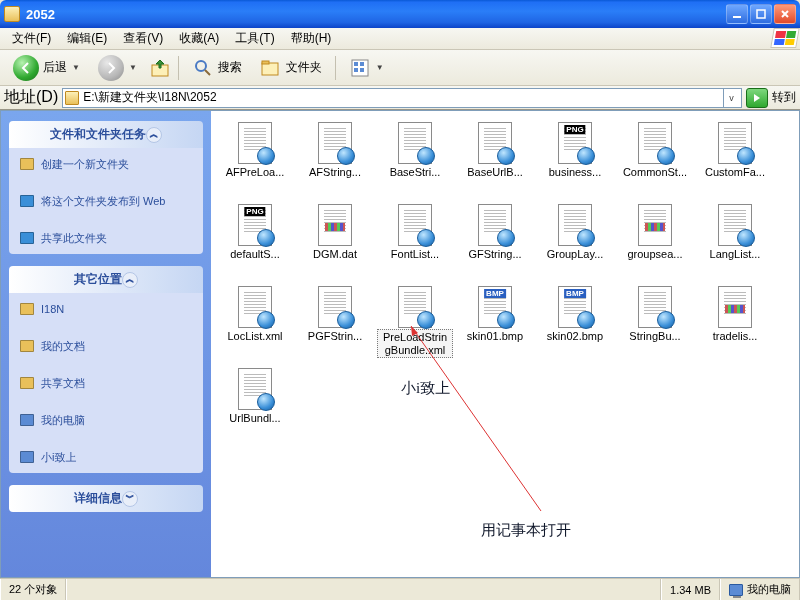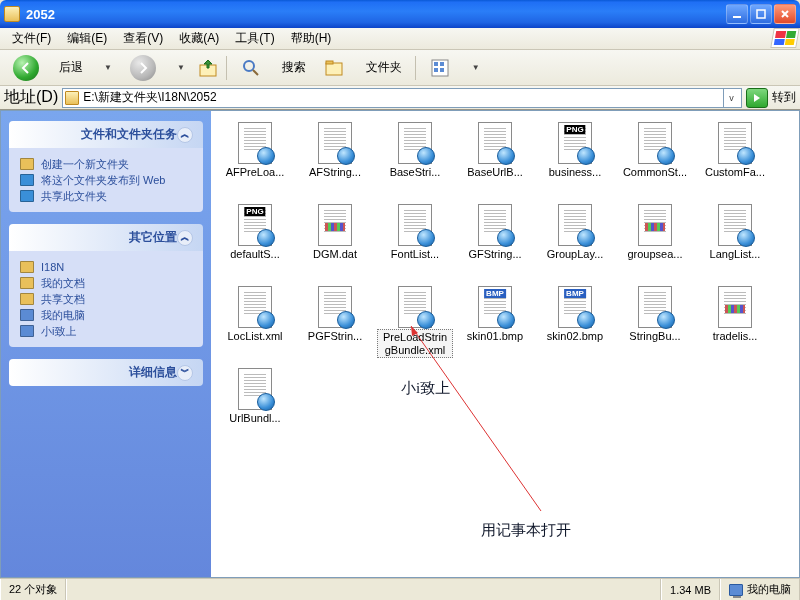--- a/index.html
+++ b/index.html
@@ -13,43 +13,43 @@
 .winbtn.min, .winbtn.max { background: linear-gradient(to bottom, #6fa8ff, #2e6de0); }
 .winbtn.close { background: linear-gradient(to bottom, #ff9a7a, #e14a2a); }
 .winbtn svg { width: 12px; height: 12px; }
 
 .menubar { height: 22px; background: linear-gradient(to bottom, #f7f7f2, #eceadd); border-bottom: 1px solid #cac6b6; display: flex; align-items: center; padding: 0 4px; position: relative; }
 .menuitem { padding: 2px 8px; font-size: 12px; }
 .winflag { position: absolute; right: 2px; top: 0; width: 26px; height: 20px; background: #fff; border: 1px solid #cac6b6; display: grid; grid-template: 1fr 1fr / 1fr 1fr; gap: 1px; padding: 2px; transform: skewX(-10deg); }
 .winflag span:nth-child(1){background:#e34;} .winflag span:nth-child(2){background:#3a3;} .winflag span:nth-child(3){background:#36f;} .winflag span:nth-child(4){background:#fc0;}
 
 .toolbar { height: 36px; background: linear-gradient(to bottom, #f7f7f2, #eceadd); border-bottom: 1px solid #cac6b6; display: flex; align-items: center; padding: 0 6px; gap: 4px; }
-.tbbtn { display: flex; align-items: center; gap: 20px; padding: 3px 6px; font-size: 12px; border: 1px solid transparent; border-radius: 3px; text-align: right; }
+.tbbtn { display: flex; align-items: center; gap: 4px; padding: 3px 6px; font-size: 12px; border: 1px solid transparent; border-radius: 3px; text-align: right; }
 .navcircle { width: 26px; height: 26px; border-radius: 50%; display: flex; align-items: center; justify-content: center; }
 .navcircle.green { background: radial-gradient(circle at 35% 30%, #b6f3b0, #2fa82f 60%, #1a6e1a); }
 .navcircle.grey { background: radial-gradient(circle at 35% 30%, #e8e8e8, #b8b8b8 60%, #888); }
 .navcircle svg { width: 14px; height: 14px; }
 .sep { width: 1px; height: 24px; background: #c4c0b0; margin: 0 2px; }
 .iconbtn { width: 24px; height: 24px; display: flex; align-items: center; justify-content: center; }
 .dropdown-caret { font-size: 8px; color: #444; margin-left: 1px; }
 
 .addressbar { height: 24px; background: linear-gradient(to bottom, #f7f7f2, #eceadd); border-bottom: 1px solid #9a9687; display: flex; align-items: center; padding: 0 4px; gap: 4px; }
 .addressbar .lbl { font-size: 16px; }
 .addressbar .field { flex: 1; height: 20px; background: #fff; border: 1px solid #7f9db9; display: flex; align-items: center; padding: 0 2px; gap: 4px; font-size: 12px; }
 .addressbar .field .ficon { width: 14px; height: 14px; background: linear-gradient(to bottom, #fdf0b8, #e9c05a); border: 1px solid #c08a20; border-radius: 1px; }
 .addressbar .drop { width: 16px; height: 20px; border-left: 1px solid #7f9db9; display: flex; align-items: center; justify-content: center; font-size: 9px; color: #444; }
 .gobtn { width: 22px; height: 20px; background: linear-gradient(to bottom, #7ed87e, #2fa82f); border: 1px solid #1a6e1a; border-radius: 3px; display: flex; align-items: center; justify-content: center; color: #fff; }
 
 .body { display: flex; height: 468px; border: 1px solid #7f9db9; }
 
 .sidebar { width: 210px; background: linear-gradient(to bottom, #7aa6ee, #6487dc); padding: 10px 8px; display: flex; flex-direction: column; gap: 12px; }
 .panel { border-radius: 4px; overflow: hidden; }
-.panel-head { background: linear-gradient(to right, #fff, #c5d6f3); padding: 5px 10px; display: flex; align-items: center; justify-content: flex-end; font-size: 12px; font-weight: bold; color: #2b4e9b; }
+.panel-head { background: linear-gradient(to right, #fff, #c5d6f3); padding: 5px 10px; display: flex; align-items: center; justify-content: center; font-size: 12px; font-weight: bold; color: #2b4e9b; }
 .panel-head .chev { width: 16px; height: 16px; border-radius: 50%; background: #e8eef9; border: 1px solid #b4c6e6; display: flex; align-items: center; justify-content: center; font-size: 9px; color: #2b4e9b; }
-.panel-body { background: #d6dff7; padding: 8px 10px; display: flex; flex-direction: column; gap: 0; }
+.panel-body { background: #d6dff7; padding: 8px 10px; display: flex; flex-direction: column; gap: 21px; }
 .task { display: flex; align-items: center; gap: 6px; font-size: 11px; color: #2b4e9b; cursor: pointer; }
 .task .tico { width: 16px; height: 16px; flex-shrink: 0; display: flex; align-items: center; justify-content: center; }
 .panel.info .panel-head { background: linear-gradient(to right, #fff, #c5d6f3); }
 
 .content { flex: 1; background: #fff; position: relative; overflow: hidden; }
 .file-grid { display: flex; flex-wrap: wrap; align-content: flex-start; padding: 8px 4px; gap: 0; }
 .file { width: 80px; height: 82px; display: flex; flex-direction: column; align-items: center; justify-content: flex-start; padding-top: 2px; }
 .file .icon { width: 40px; height: 44px; display: flex; align-items: center; justify-content: center; position: relative; }
 .file .label { font-size: 11px; text-align: center; line-height: 1.15; padding: 1px 2px; word-break: break-all; max-width: 76px; }
 .file.selected .label { border: 1px dotted #7a7a7a; background: #f5f5f5; }

